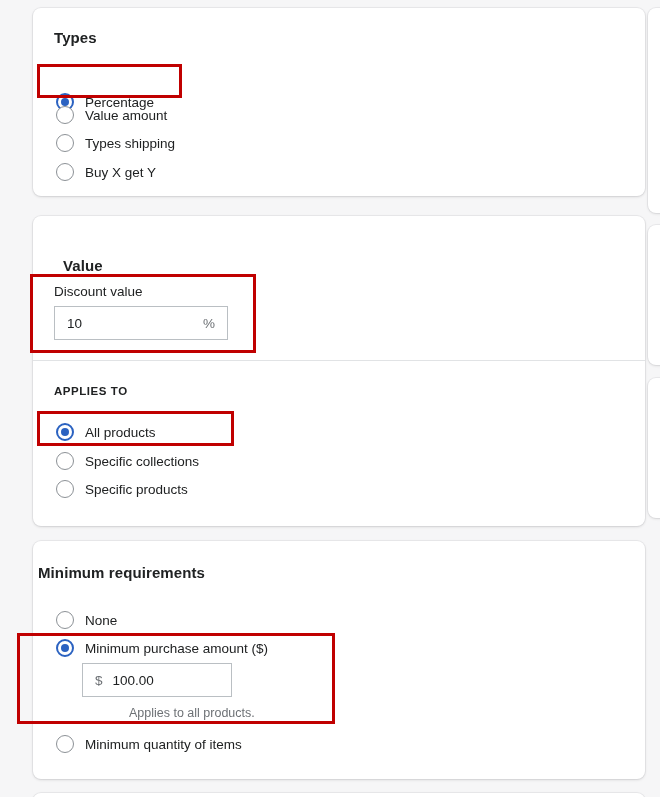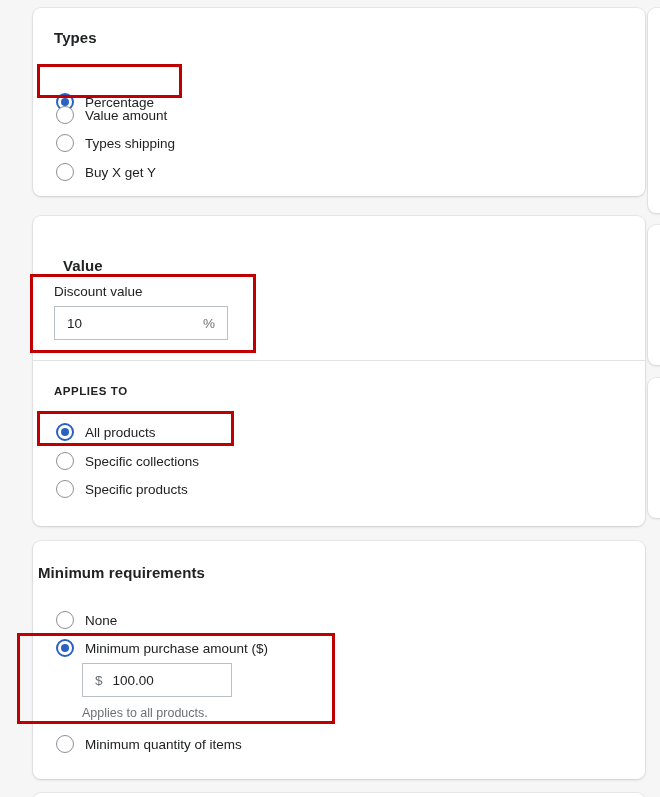--- a/index.html
+++ b/index.html
@@ -140,20 +140,21 @@
     position: absolute;
     font-size: 13.5px;
     color: #202223;
     white-space: nowrap;
   }
   .help-text {
     position: absolute;
     font-size: 12.5px;
     color: #6d7175;
     white-space: nowrap;
+    margin-left: 47px;
   }
 
   
   .hl {
     position: absolute;
     border: 3px solid #c00000;
     box-sizing: border-box;
     pointer-events: none;
     background: transparent;
   }

